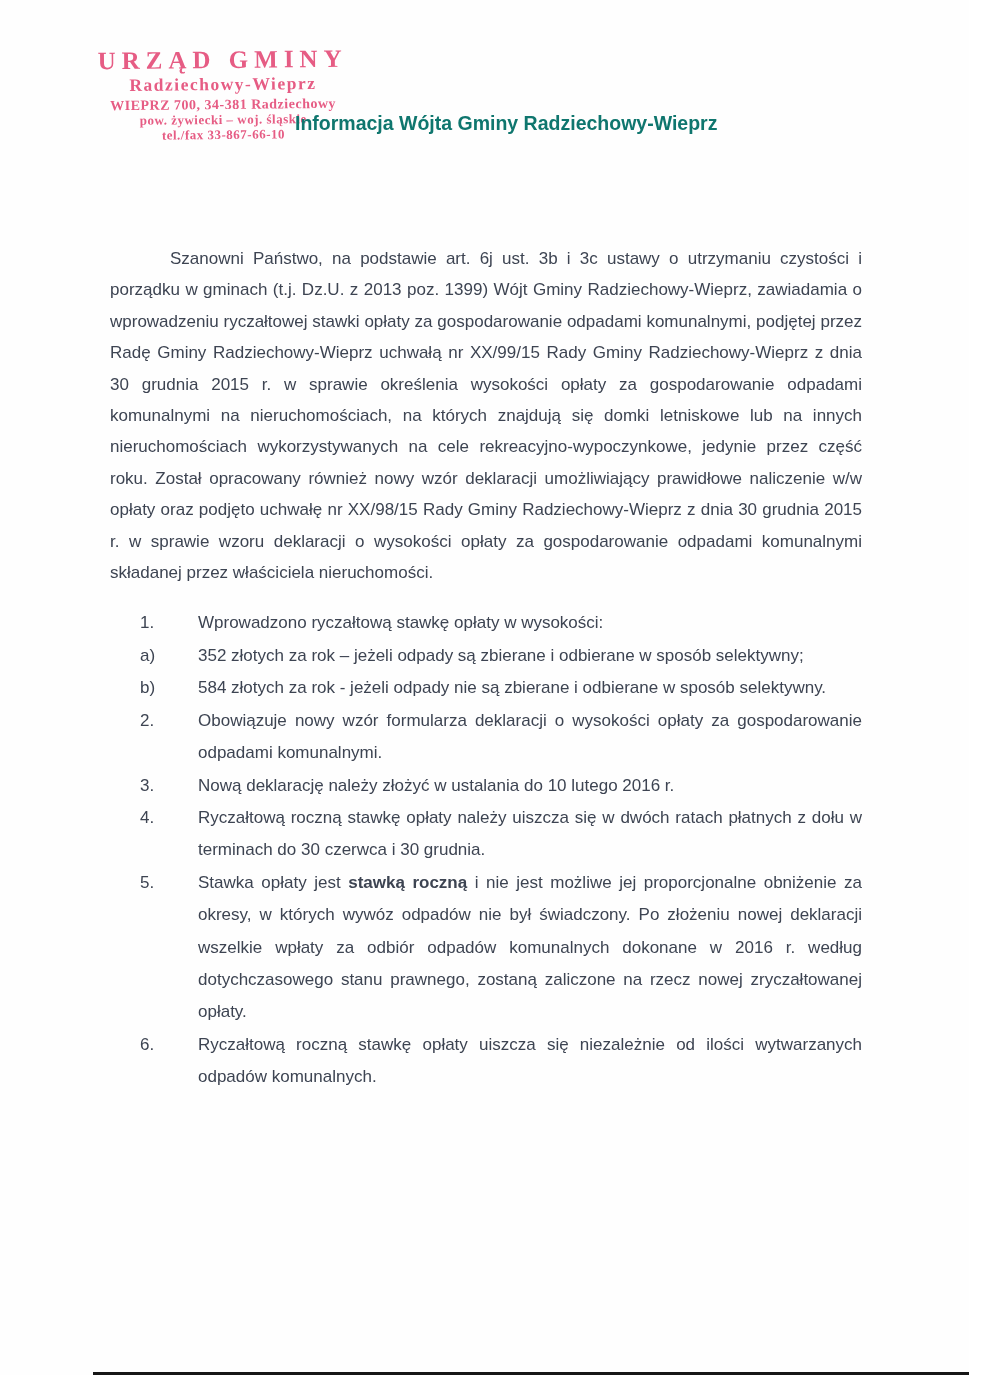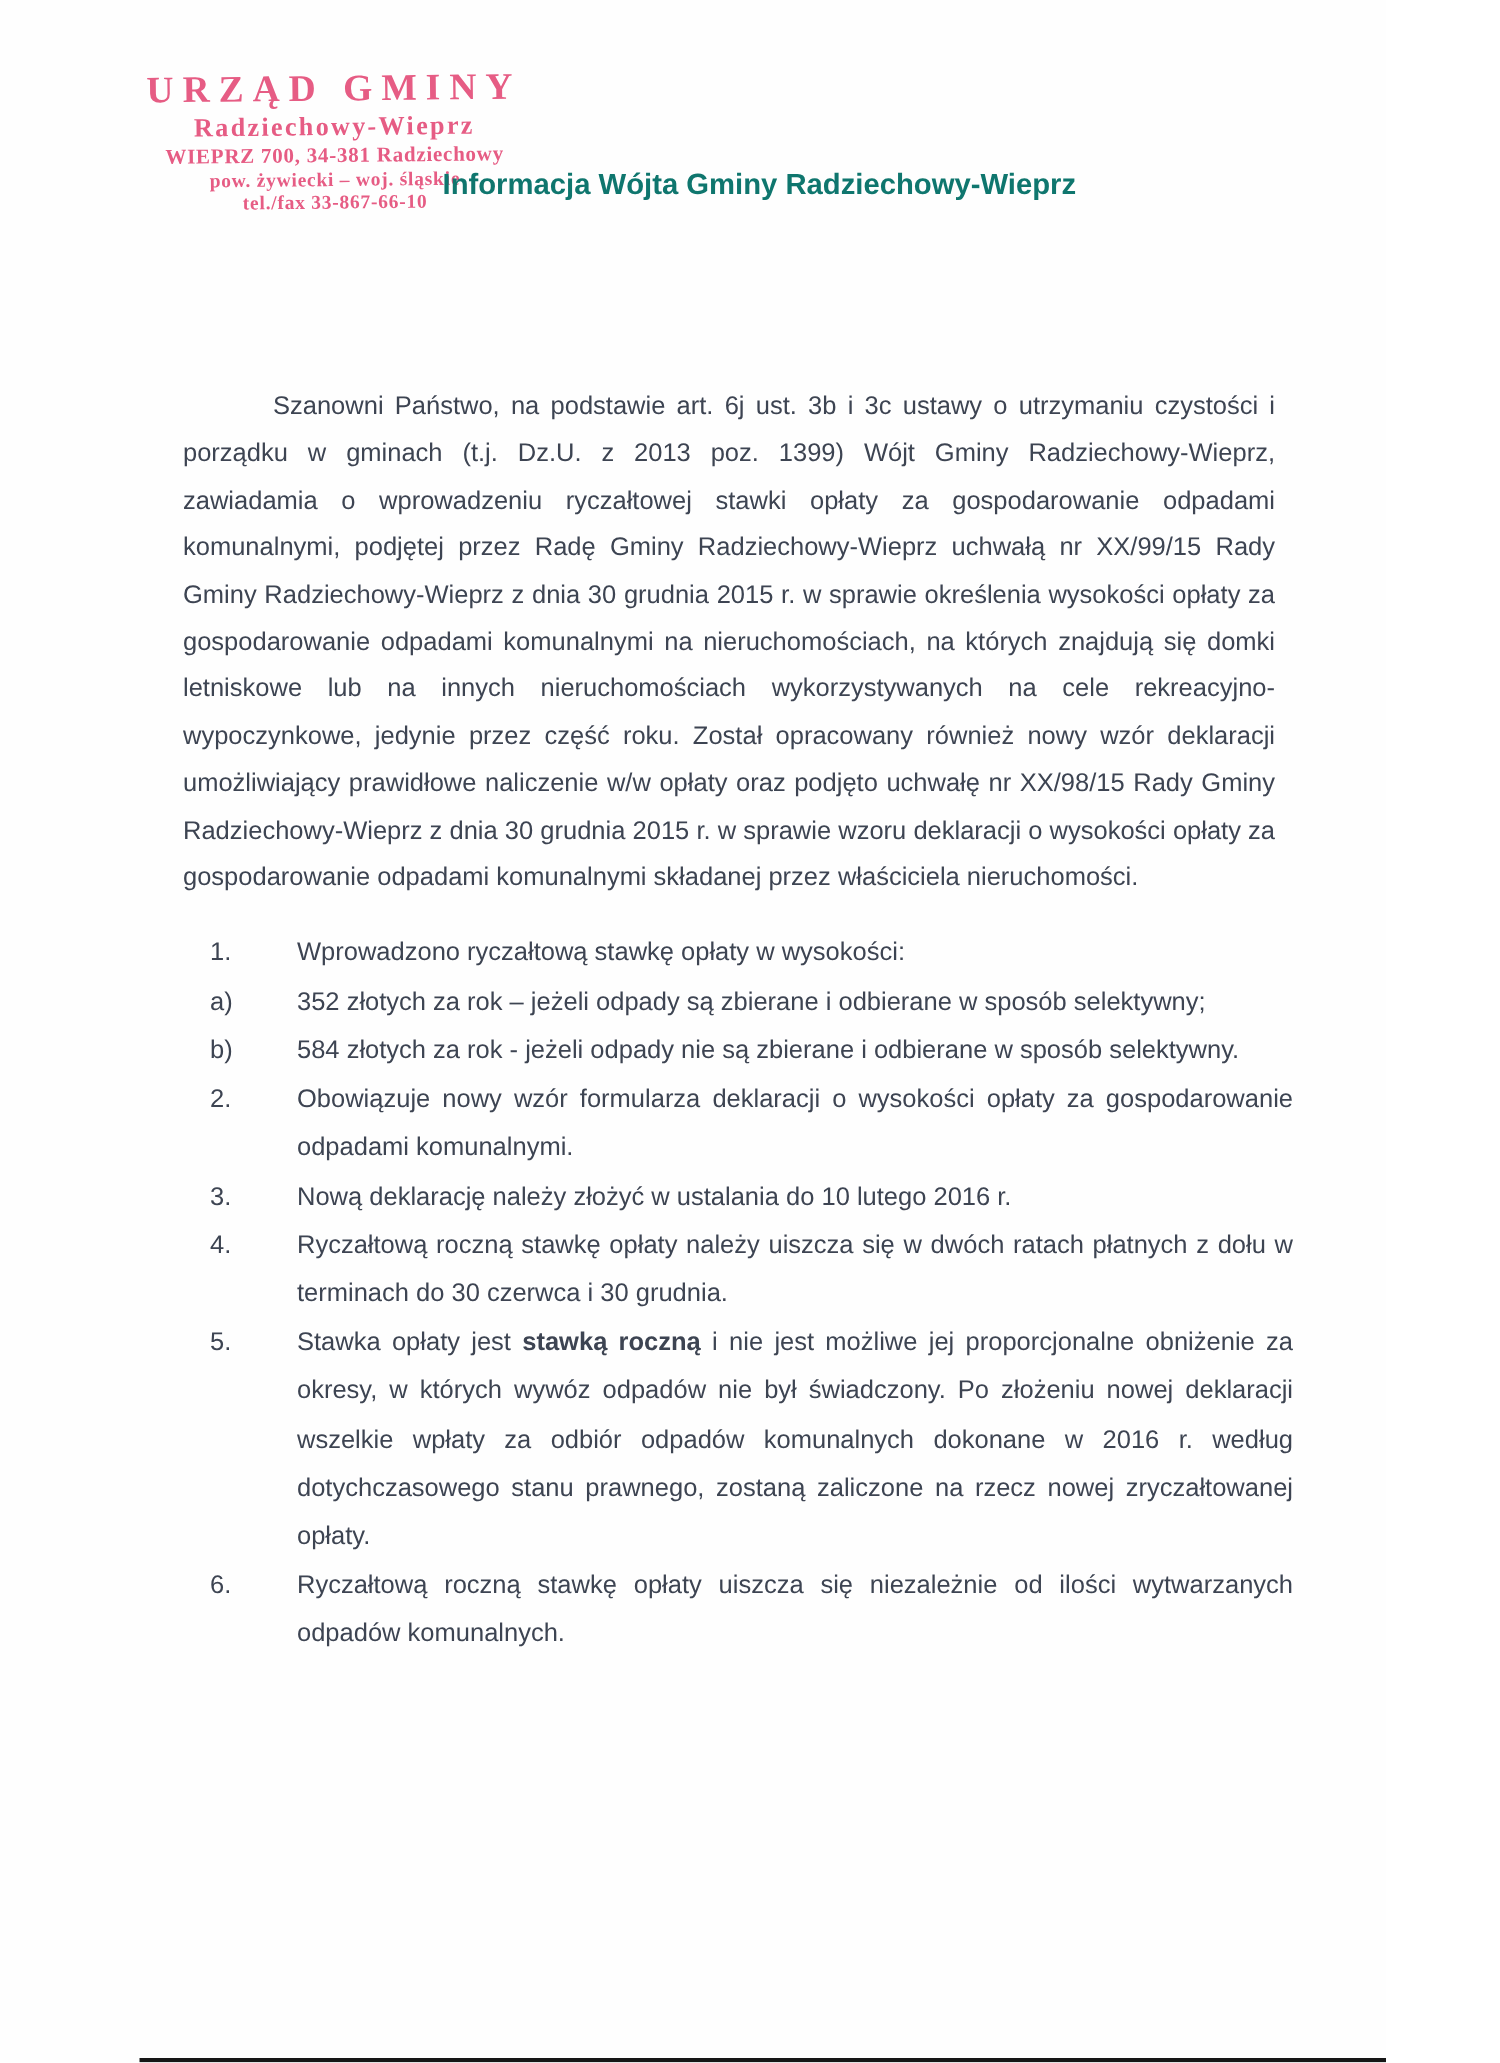--- a/index.html
+++ b/index.html
@@ -3,20 +3,21 @@
 <meta charset="utf-8">
 <style>
   html, body { margin: 0; padding: 0; background: #ffffff; }
   .page {
     position: relative;
     width: 924px;
     height: 1375px;
     background: #fefefe;
     overflow: hidden;
     font-family: "Liberation Sans", sans-serif;
+    padding-left: 45px;
   }
   
   .stamp {
     position: absolute;
     left: 88px;
     top: 46px;
     width: 270px;
     text-align: center;
     color: var(--stamp-color, #e65c84);
     font-family: "Liberation Serif", serif;
@@ -56,21 +57,21 @@
   .content {
     position: absolute;
     left: 110px;
     top: 243px;
     width: 752px;
     font-size: 17px;
     line-height: 31.4px;
     color: #3d4452;
     text-align: justify;
   }
-  .para { margin: 12px; text-indent: 60px; }
+  .para { margin: 0; text-indent: 60px; }
   .b { font-weight: 700; }
   .u { }
   
   .list { margin-top: 19px; padding-left: 30px; }
   .li { display: flex; line-height: 32.4px; }
   .li-marker { flex: 0 0 34px; }
   .li-text { flex: 1 1 auto; display: block; text-align: justify; margin-left: 24px; }
   
   .scan-line {
     position: absolute;

